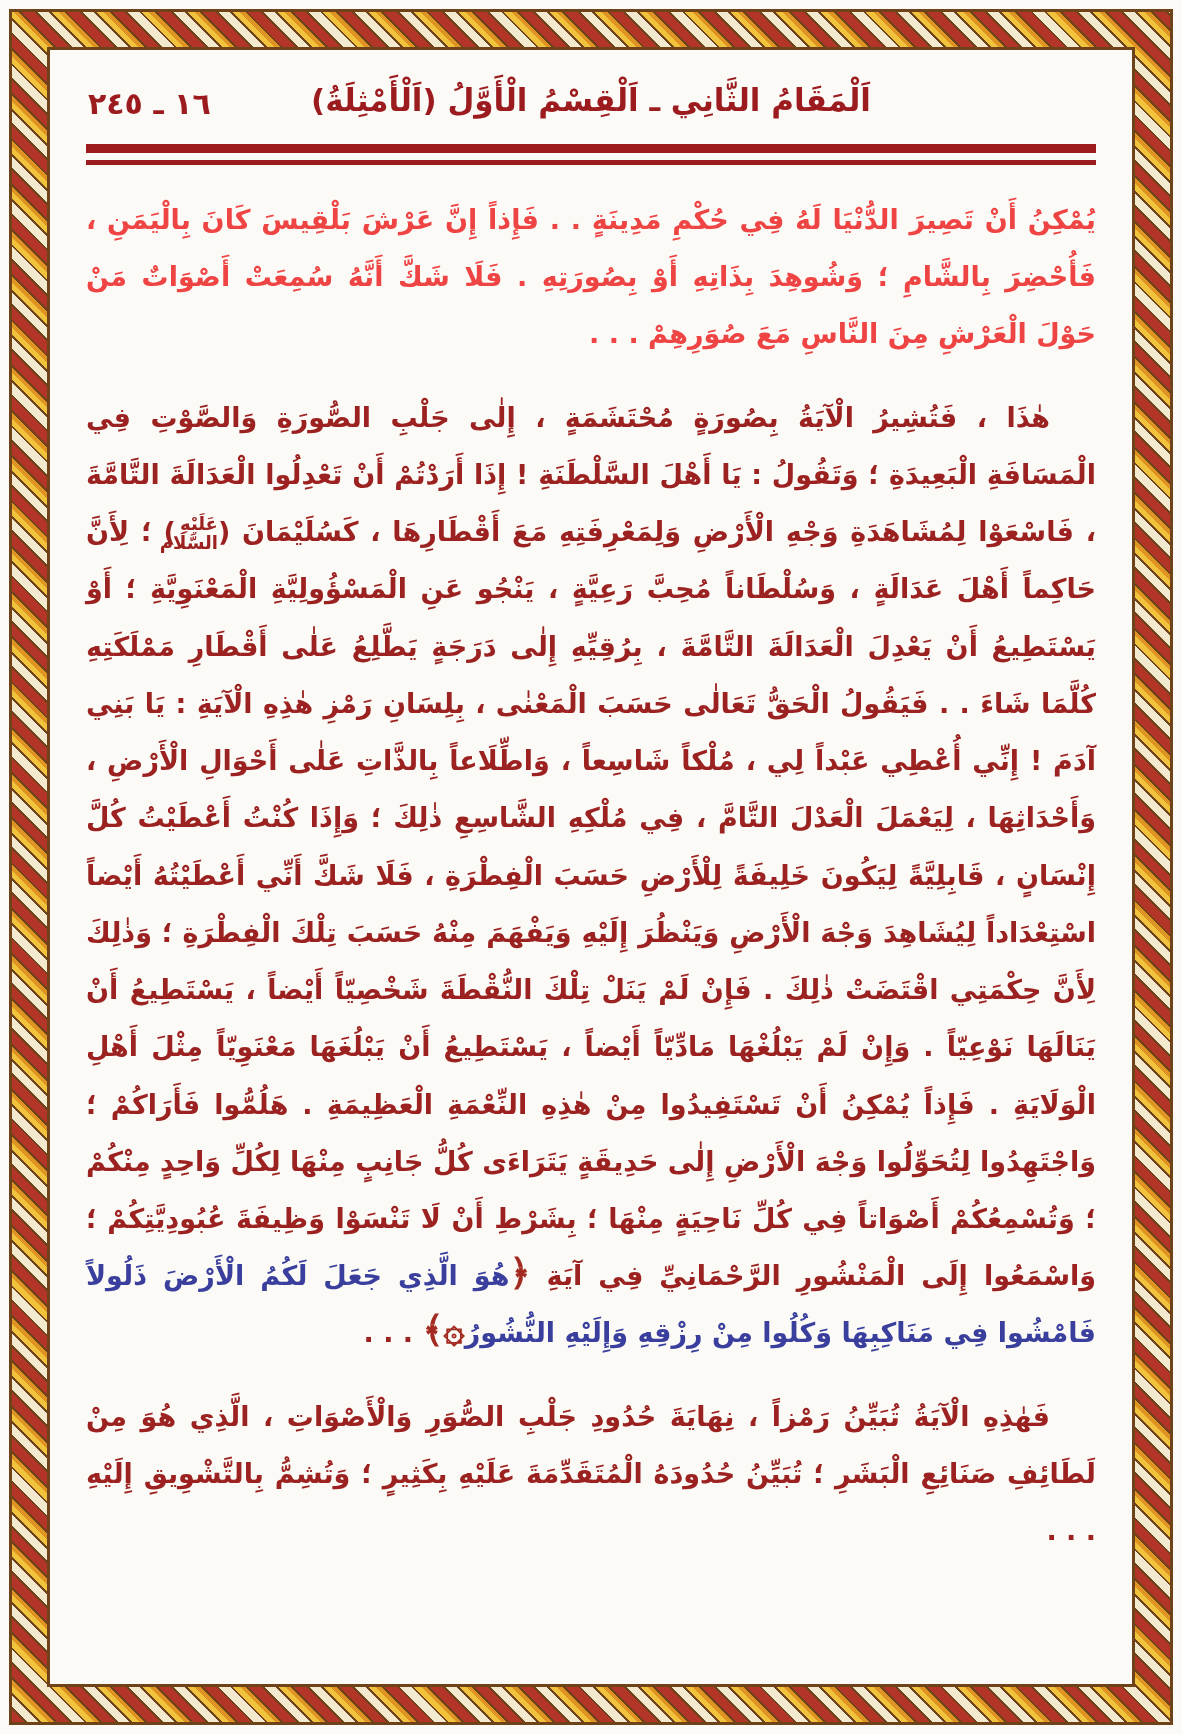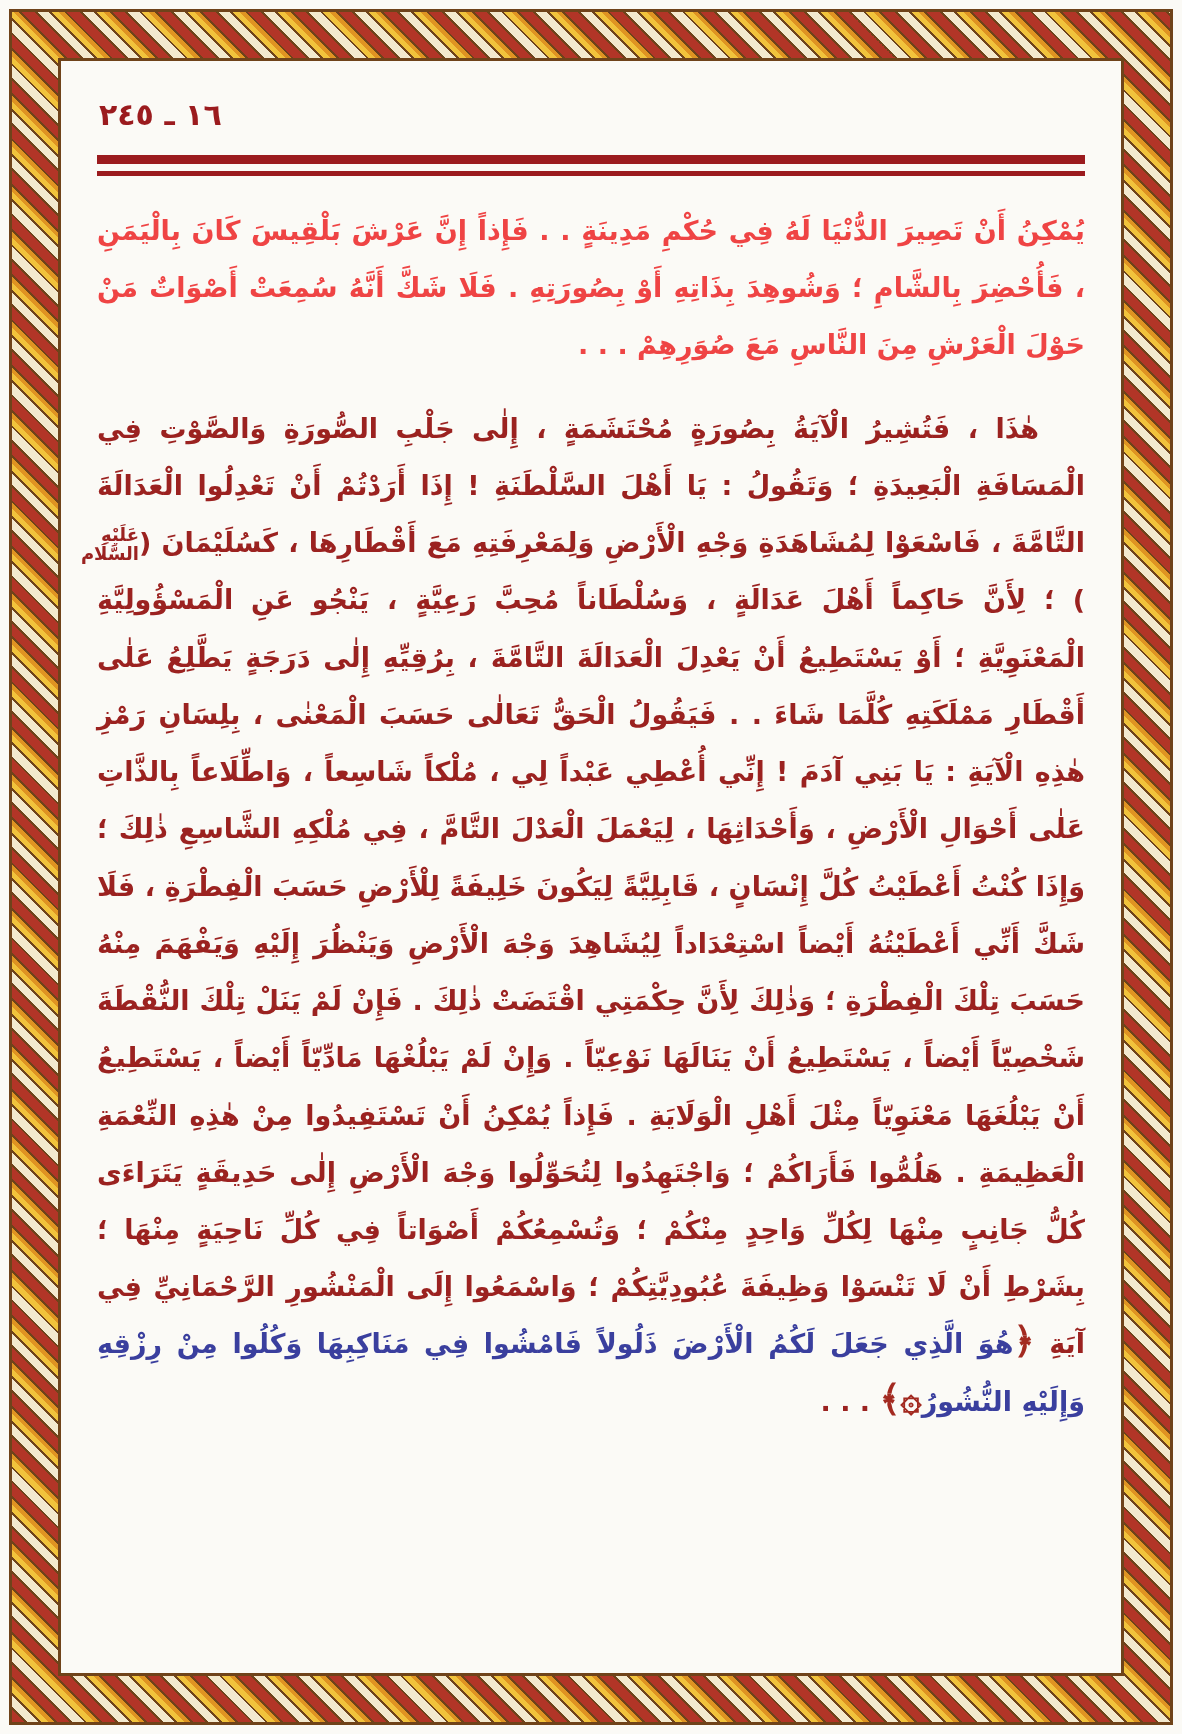--- a/index.html
+++ b/index.html
@@ -23,21 +23,21 @@
     border: 3px solid #6f431a;
     background:
       repeating-linear-gradient(45deg,
         #b23527 0px, #b23527 9px,
         #6f431a 9px, #6f431a 11px,
         #f3e9ce 11px, #f3e9ce 19px,
         #6f431a 19px, #6f431a 21px,
         #f1c33c 21px, #f1c33c 26px,
         #df9322 26px, #df9322 30px,
         #6f431a 30px, #6f431a 32px);
-    padding: 46px;
+    padding: 35px;
   }
   .content {
     width: 100%;
     height: 100%;
     box-sizing: border-box;
     background: #fbfaf6;
     border: 3px solid #6f431a;
     padding: 28px 36px 20px 36px;
     direction: rtl;
     overflow: hidden;
@@ -100,24 +100,26 @@
 </style>
 </head>
 <body>
 
 <div class="page">
   <div class="frame">
     <div class="content">
 
       <header class="page-header">
         <div class="page-number">١٦ ـ ٢٤٥</div>
+        <h1 class="page-title">اَلْمَقَامُ الثَّانِي ـ اَلْقِسْمُ الْأَوَّلُ (اَلْأَمْثِلَةُ)</h1>
       </header>
 
       <div class="header-divider"></div>
 
       <p class="body-par black-par">يُمْكِنُ أَنْ تَصِيرَ الدُّنْيَا لَهُ فِي حُكْمِ مَدِينَةٍ . . فَإِذاً إِنَّ عَرْشَ بَلْقِيسَ كَانَ بِالْيَمَنِ ، فَأُحْضِرَ بِالشَّامِ ؛ وَشُوهِدَ بِذَاتِهِ أَوْ بِصُورَتِهِ . فَلَا شَكَّ أَنَّهُ سُمِعَتْ أَصْوَاتٌ مَنْ حَوْلَ الْعَرْشِ مِنَ النَّاسِ مَعَ صُوَرِهِمْ . . .</p>
 
       <p class="body-par indent"><span>هٰذَا ، فَتُشِيرُ الْآيَةُ بِصُورَةٍ مُحْتَشَمَةٍ ، إِلٰى جَلْبِ الصُّورَةِ وَالصَّوْتِ فِي الْمَسَافَةِ الْبَعِيدَةِ ؛ وَتَقُولُ : يَا أَهْلَ السَّلْطَنَةِ ! إِذَا أَرَدْتُمْ أَنْ تَعْدِلُوا الْعَدَالَةَ التَّامَّةَ ، فَاسْعَوْا لِمُشَاهَدَةِ وَجْهِ الْأَرْضِ وَلِمَعْرِفَتِهِ مَعَ أَقْطَارِهَا ، كَسُلَيْمَانَ (</span><span class="seal">عَلَيْهِ السَّلَام</span><span>) ؛ لِأَنَّ حَاكِماً أَهْلَ عَدَالَةٍ ، وَسُلْطَاناً مُحِبَّ رَعِيَّةٍ ، يَنْجُو عَنِ الْمَسْؤُولِيَّةِ الْمَعْنَوِيَّةِ ؛ أَوْ يَسْتَطِيعُ أَنْ يَعْدِلَ الْعَدَالَةَ التَّامَّةَ ، بِرُقِيِّهِ إِلٰى دَرَجَةٍ يَطَّلِعُ عَلٰى أَقْطَارِ مَمْلَكَتِهِ كُلَّمَا شَاءَ . . فَيَقُولُ الْحَقُّ تَعَالٰى حَسَبَ الْمَعْنٰى ، بِلِسَانِ رَمْزِ هٰذِهِ الْآيَةِ : يَا بَنِي آدَمَ ! إِنِّي أُعْطِي عَبْداً لِي ، مُلْكاً شَاسِعاً ، وَاطِّلَاعاً بِالذَّاتِ عَلٰى أَحْوَالِ الْأَرْضِ ، وَأَحْدَاثِهَا ، لِيَعْمَلَ الْعَدْلَ التَّامَّ ، فِي مُلْكِهِ الشَّاسِعِ ذٰلِكَ ؛ وَإِذَا كُنْتُ أَعْطَيْتُ كُلَّ إِنْسَانٍ ، قَابِلِيَّةً لِيَكُونَ خَلِيفَةً لِلْأَرْضِ حَسَبَ الْفِطْرَةِ ، فَلَا شَكَّ أَنِّي أَعْطَيْتُهُ أَيْضاً اسْتِعْدَاداً لِيُشَاهِدَ وَجْهَ الْأَرْضِ وَيَنْظُرَ إِلَيْهِ وَيَفْهَمَ مِنْهُ حَسَبَ تِلْكَ الْفِطْرَةِ ؛ وَذٰلِكَ لِأَنَّ حِكْمَتِي اقْتَضَتْ ذٰلِكَ . فَإِنْ لَمْ يَنَلْ تِلْكَ النُّقْطَةَ شَخْصِيّاً أَيْضاً ، يَسْتَطِيعُ أَنْ يَنَالَهَا نَوْعِيّاً . وَإِنْ لَمْ يَبْلُغْهَا مَادِّيّاً أَيْضاً ، يَسْتَطِيعُ أَنْ يَبْلُغَهَا مَعْنَوِيّاً مِثْلَ أَهْلِ الْوَلَايَةِ . فَإِذاً يُمْكِنُ أَنْ تَسْتَفِيدُوا مِنْ هٰذِهِ النِّعْمَةِ الْعَظِيمَةِ . هَلُمُّوا فَأَرَاكُمْ ؛ وَاجْتَهِدُوا لِتُحَوِّلُوا وَجْهَ الْأَرْضِ إِلٰى حَدِيقَةٍ يَتَرَاءَى كُلُّ جَانِبٍ مِنْهَا لِكُلِّ وَاحِدٍ مِنْكُمْ ؛ وَتُسْمِعُكُمْ أَصْوَاتاً فِي كُلِّ نَاحِيَةٍ مِنْهَا ؛ بِشَرْطِ أَنْ لَا تَنْسَوْا وَظِيفَةَ عُبُودِيَّتِكُمْ ؛ وَاسْمَعُوا إِلَى الْمَنْشُورِ الرَّحْمَانِيِّ فِي آيَةِ </span><span class="bracket">﴿</span><span class="verse">هُوَ الَّذِي جَعَلَ لَكُمُ الْأَرْضَ ذَلُولاً فَامْشُوا فِي مَنَاكِبِهَا وَكُلُوا مِنْ رِزْقِهِ وَإِلَيْهِ النُّشُورُ</span><span class="bracket">۞﴾</span><span> . . .</span></p>
 
+      <p class="body-par indent">فَهٰذِهِ الْآيَةُ تُبَيِّنُ رَمْزاً ، نِهَايَةَ حُدُودِ جَلْبِ الصُّوَرِ وَالْأَصْوَاتِ ، الَّذِي هُوَ مِنْ لَطَائِفِ صَنَائِعِ الْبَشَرِ ؛ تُبَيِّنُ حُدُودَهُ الْمُتَقَدِّمَةَ عَلَيْهِ بِكَثِيرٍ ؛ وَتُشِمُّ بِالتَّشْوِيقِ إِلَيْهِ . . .</p>
 
     </div>
   </div>
 </div>
 
 </body></html>

